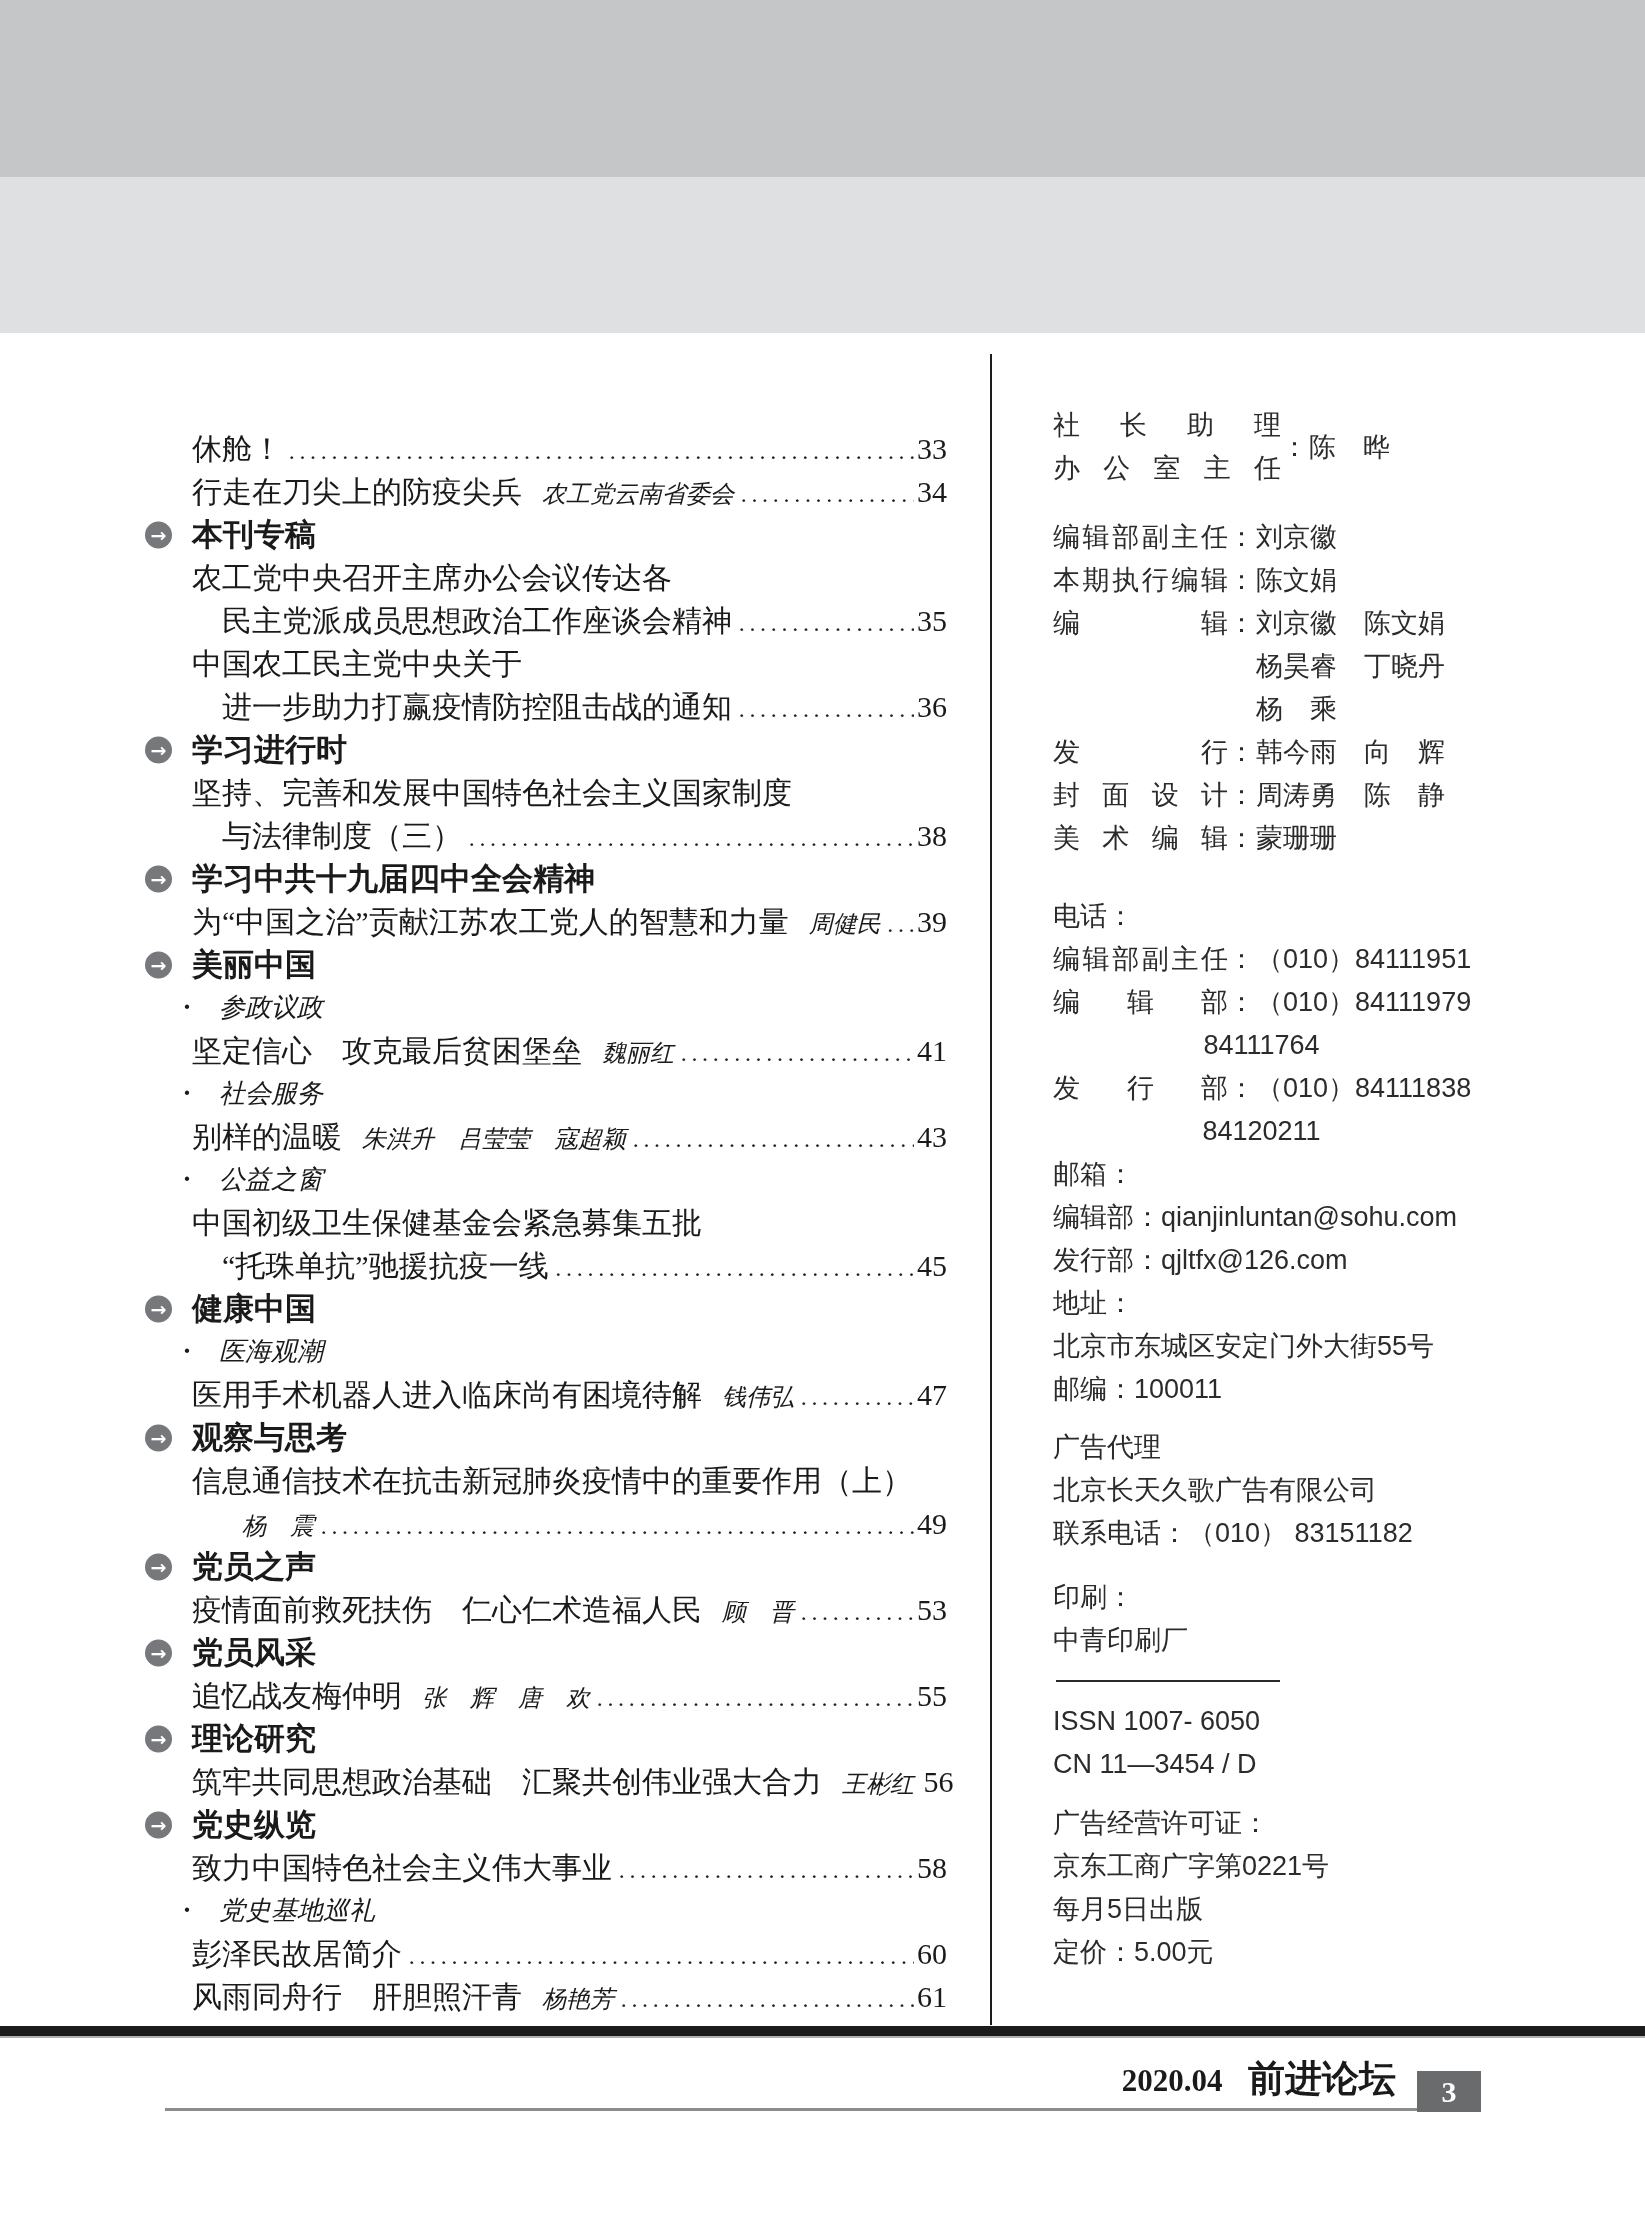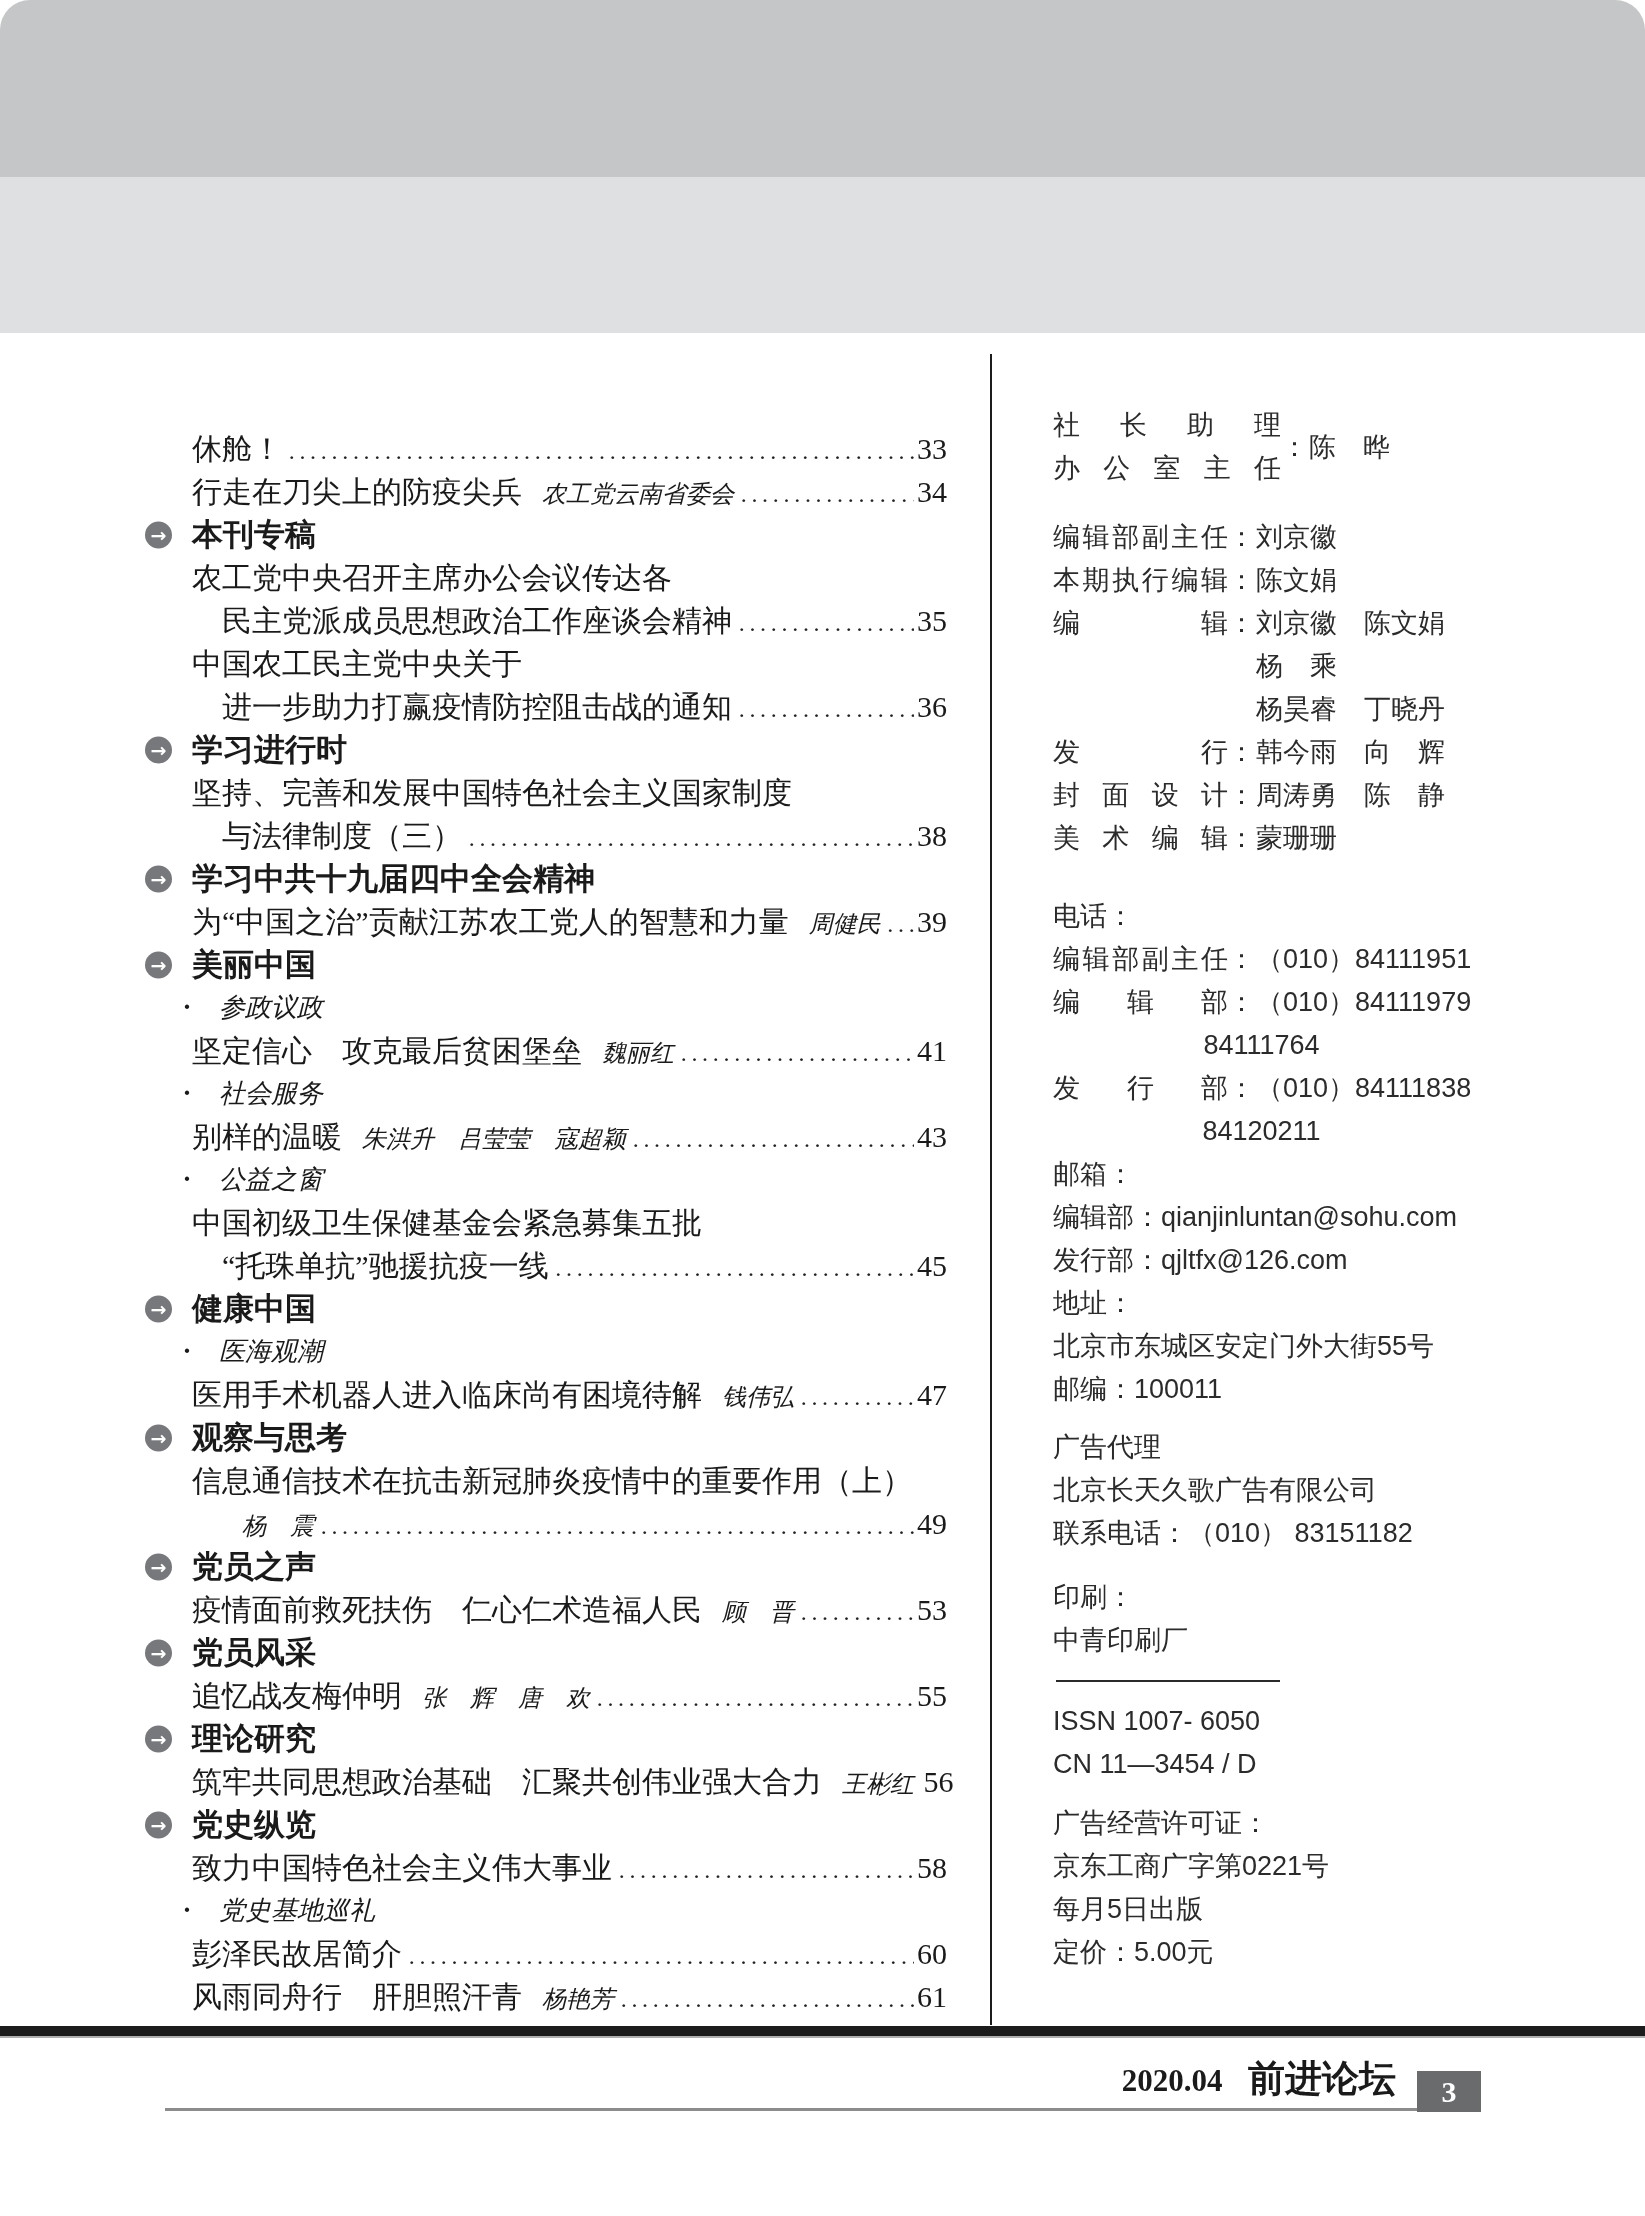--- a/index.html
+++ b/index.html
@@ -1,17 +1,17 @@
 <!DOCTYPE html>
 <html style="font-size:10.7px"><head>
 <meta charset="utf-8">
 <style>
   html,body{margin:0;padding:0;background:#fff;}
   .page{position:relative;width:1645px;height:2216px;background:#ffffff;overflow:hidden;
-        font-family:"Liberation Sans",sans-serif;color:#1a1a1a;border-radius:30px;}
+        font-family:"Liberation Sans",sans-serif;color:#1a1a1a;}
   
   .band-dark{position:absolute;left:0;top:0;width:1645px;height:177px;background:#c5c6c8;}
   .band-light{position:absolute;left:0;top:177px;width:1645px;height:156px;background:#dfe0e2;}
   
   .divider-v{position:absolute;left:990px;top:354px;width:2px;height:1671px;background:#1c1c1c;}
   
   .toc{position:absolute;left:192px;top:427px;width:755px;}
   .trow{position:relative;display:flex;align-items:baseline;height:43px;line-height:43px;white-space:nowrap;}
   .t-title{font-family:"Liberation Serif",serif;font-size:30px;}
   .t-ind{display:inline-block;width:30px;flex:0 0 30px;}
@@ -255,24 +255,24 @@
         <span class="mlabel">本期执行编辑</span>
         <span class="mcolon">：</span>
         <span class="mvalue">陈文娟</span>
       </div>
       <div class="mrow">
         <span class="mlabel">编辑</span>
         <span class="mcolon">：</span>
         <span class="mvalue">刘京徽　陈文娟</span>
       </div>
       <div class="mrow">
+        <span class="mcont">杨昊睿　丁晓丹</span>
+      </div>
+      <div class="mrow">
         <span class="mcont">杨　乘</span>
-      </div>
-      <div class="mrow">
-        <span class="mcont">杨昊睿　丁晓丹</span>
       </div>
       <div class="mrow">
         <span class="mlabel">发行</span>
         <span class="mcolon">：</span>
         <span class="mvalue">韩今雨　向　辉</span>
       </div>
       <div class="mrow">
         <span class="mlabel">封面设计</span>
         <span class="mcolon">：</span>
         <span class="mvalue">周涛勇　陈　静</span>

